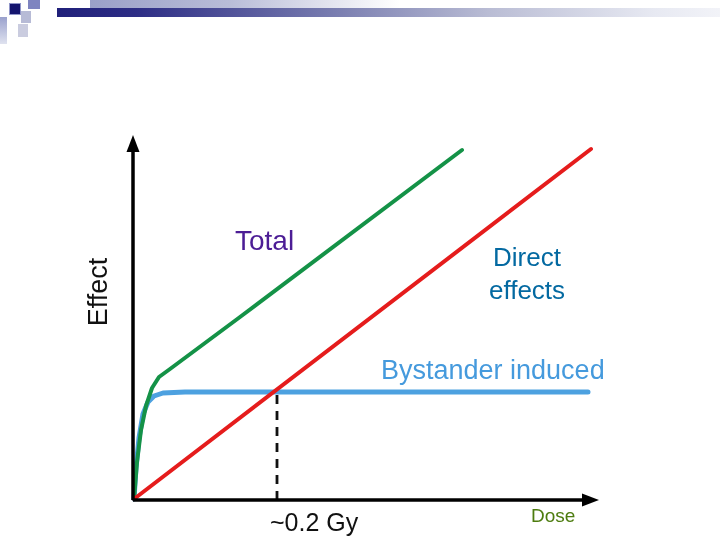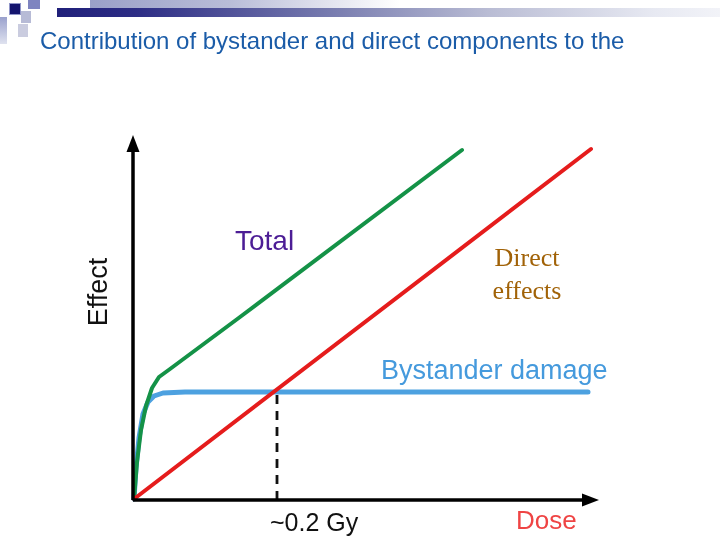--- a/index.html
+++ b/index.html
@@ -24,55 +24,54 @@
   
   .title{
     position:absolute;left:40px;top:26px;width:670px;
     font-size:24px;line-height:30px;color:#1b5ca8;
   }
   
   .chart-svg{position:absolute;left:0;top:0;}
   .chart-label{position:absolute;white-space:nowrap;}
   .effect-label{left:98px;top:292px;font-size:27px;color:#111;
     transform:translate(-50%,-50%) rotate(-90deg);}
-  .dose-label{left:516px;top:505px;font-size:26px;color:#ef4444;}
+  .dose-label{left:531px;top:505px;font-size:19px;color:#4d7c0f;}
   .gy-label{left:234px;top:508px;font-size:25px;color:#111;margin-left:36px;}
   .total-label{left:235px;top:225px;font-size:28px;color:#4c1d95;}
   .direct-label{left:467px;top:241px;width:120px;text-align:center;
-    font-size:26px;line-height:33px;color:#a16207;white-space:normal;font-family:Liberation Serif, serif;}
+    font-size:26px;line-height:33px;color:#0369a1;white-space:normal;}
   .bystander-label{left:381px;top:355px;font-size:27px;color:#459add;}
 </style>
 </head>
 <body>
 
 <div>
 
   <div class="deco left-vbar"></div>
   <div class="deco navy-square"></div>
   <div class="deco peri-square"></div>
   <div class="deco gray-square-1"></div>
   <div class="deco gray-square-2"></div>
   <div class="deco echo-bar"></div>
   <div class="deco main-bar"></div>
 
   <div class="title">
-    <div>Contribution of bystander and direct components to the</div>
   </div>
 
   <svg class="chart-svg" width="720" height="540" viewBox="0 0 720 540">
       <polyline points="277,500 277,391" fill="none" stroke="#111111" stroke-width="2.8" stroke-dasharray="9 7"></polyline>
       <polyline points="134,499 136,468 139,438 143,414 148,402 154,396 163,393 185,392 588,392" fill="none" stroke="#4da1e0" stroke-width="5" stroke-linecap="round" stroke-linejoin="round"></polyline>
       <polyline points="134,499 137,462 141,430 146,406 152,388 159,377 170,369 240,317 462,150" fill="none" stroke="#149247" stroke-width="4" stroke-linecap="round" stroke-linejoin="round"></polyline>
       <polyline points="134,499 591,149" fill="none" stroke="#e51c1c" stroke-width="4" stroke-linecap="round" stroke-linejoin="round"></polyline>
       <line x1="133" y1="500" x2="133" y2="148" stroke="#000000" stroke-width="3.5"></line>
       <polygon points="133,135 139.5,152 126.5,152" fill="#000000"></polygon>
       <line x1="133" y1="500" x2="590" y2="500" stroke="#000000" stroke-width="3.5"></line>
       <polygon points="599,500 582,506.5 582,493.5" fill="#000000"></polygon>
     </svg>
 
   <div class="chart-label effect-label">Effect</div>
   <div class="chart-label dose-label">Dose</div>
   <div class="chart-label gy-label">~0.2 Gy</div>
   <div class="chart-label total-label">Total</div>
   <div class="chart-label direct-label">Direct effects</div>
-  <div class="chart-label bystander-label">Bystander damage</div>
+  <div class="chart-label bystander-label">Bystander induced</div>
 
 </div>
 
 </body></html>

